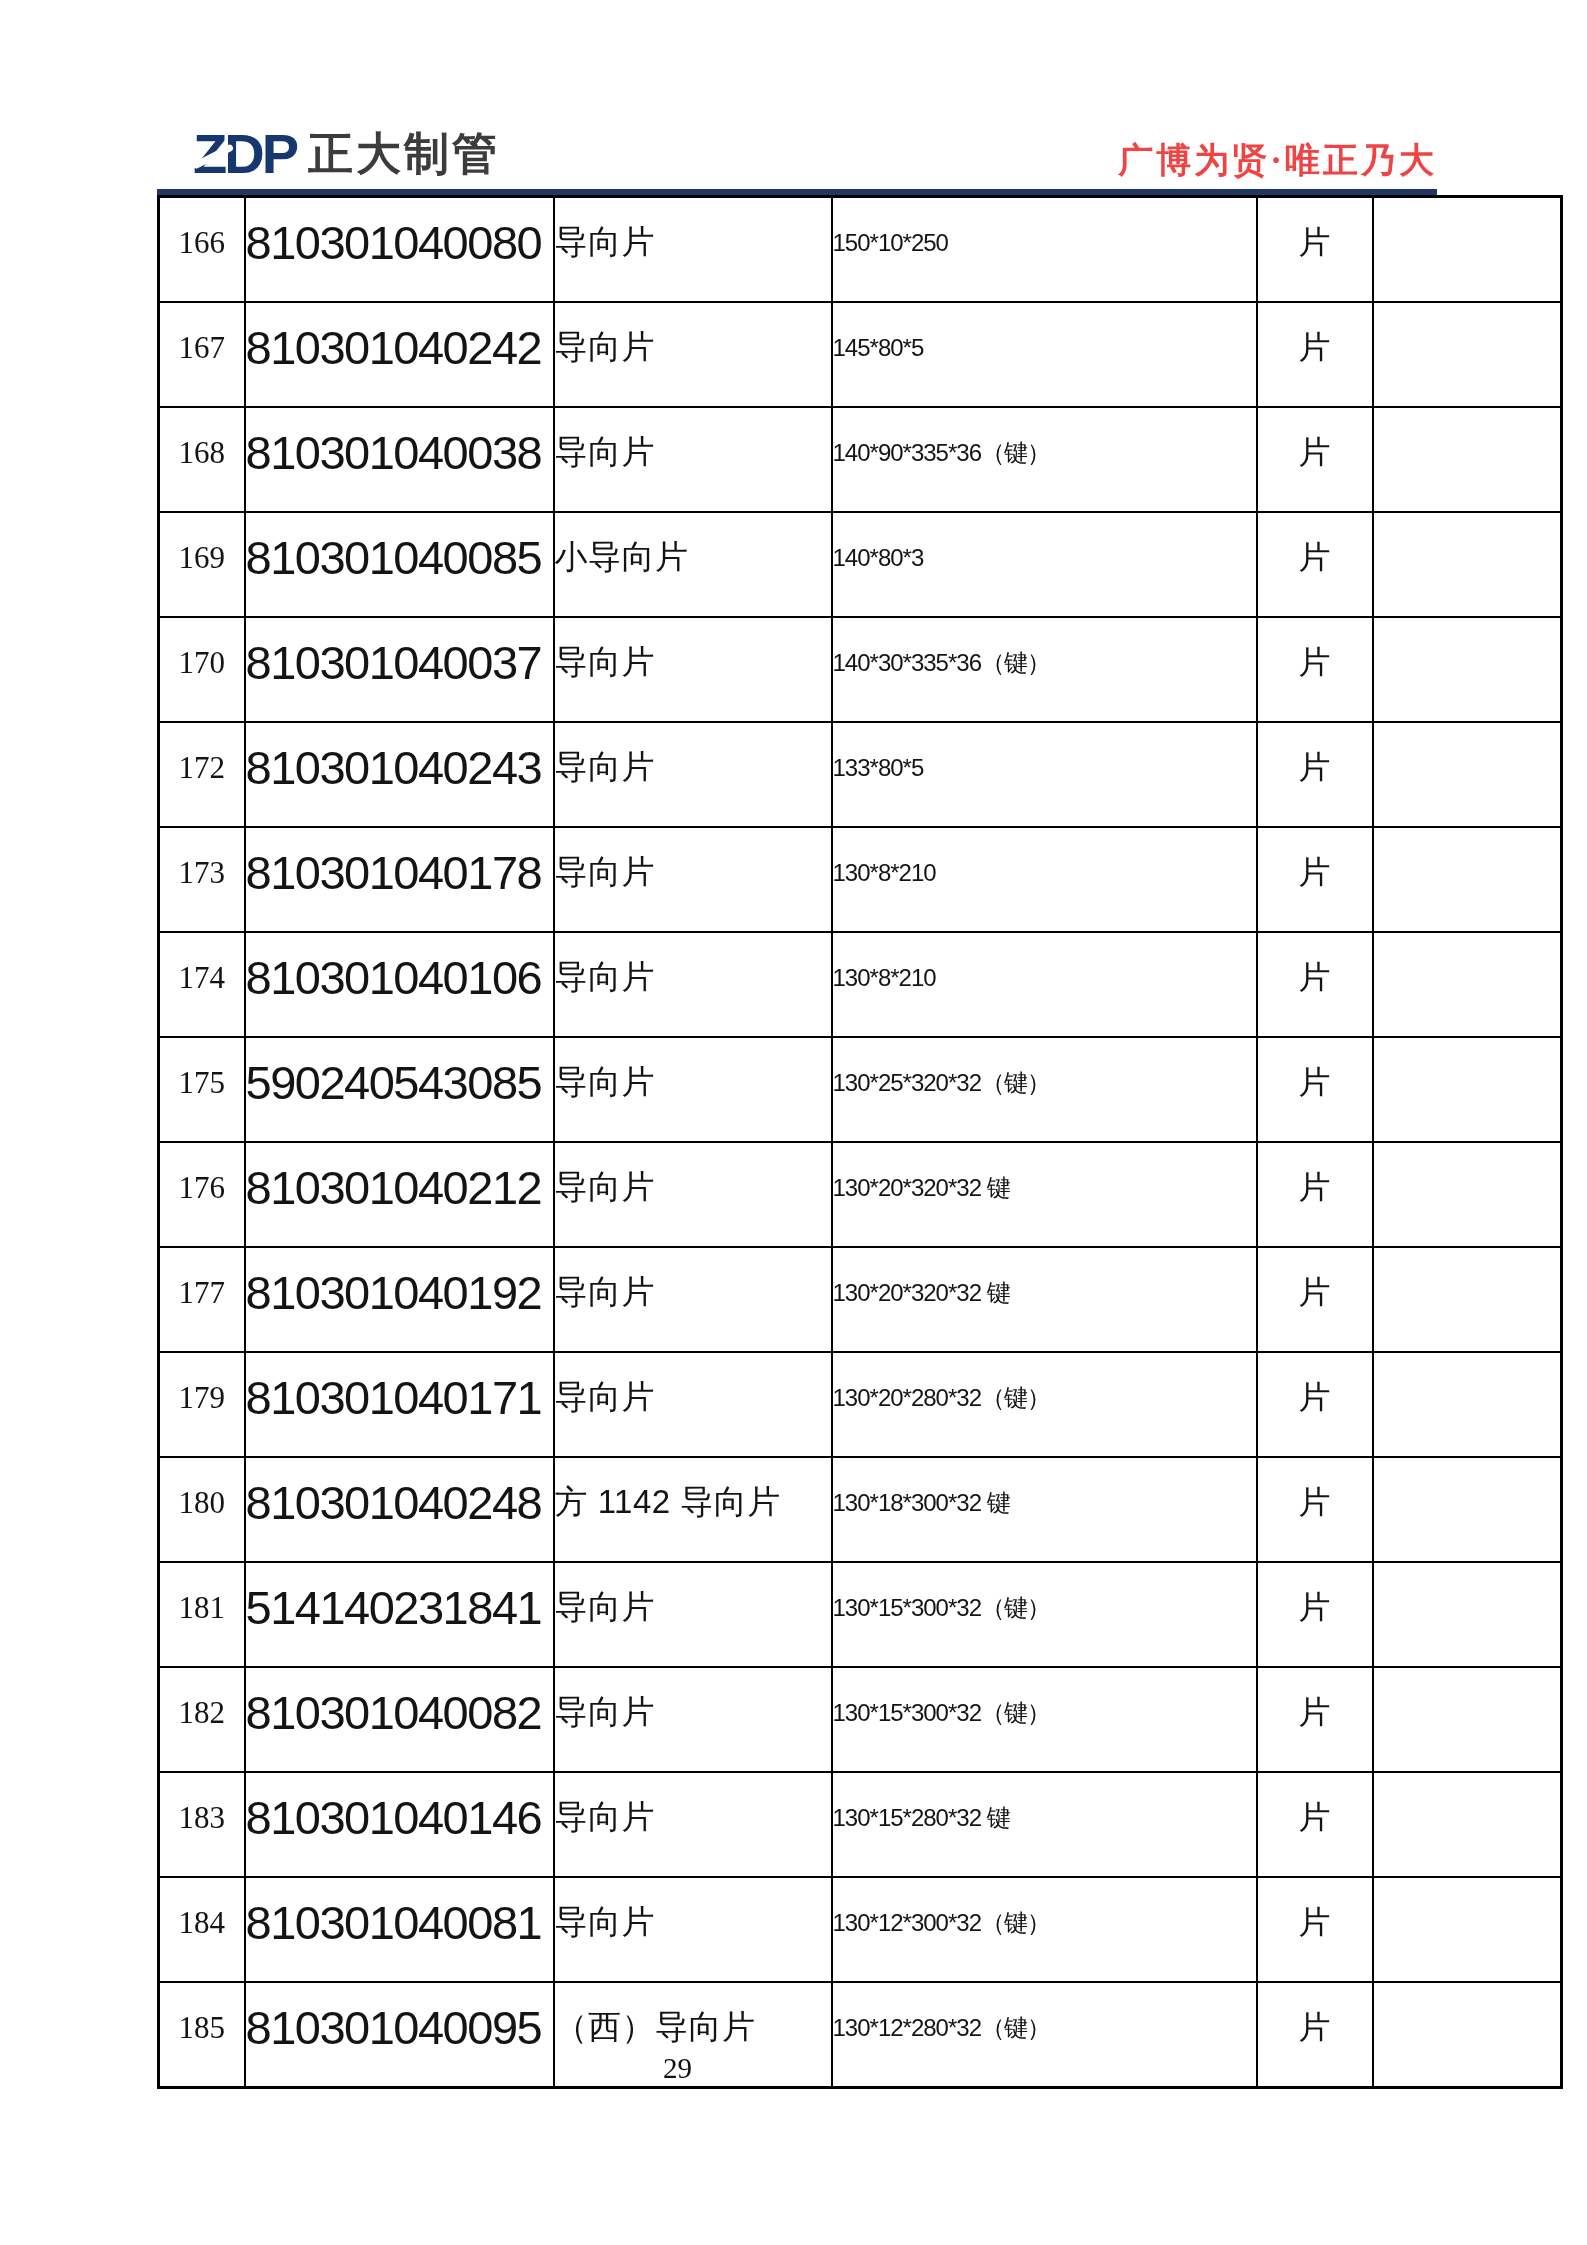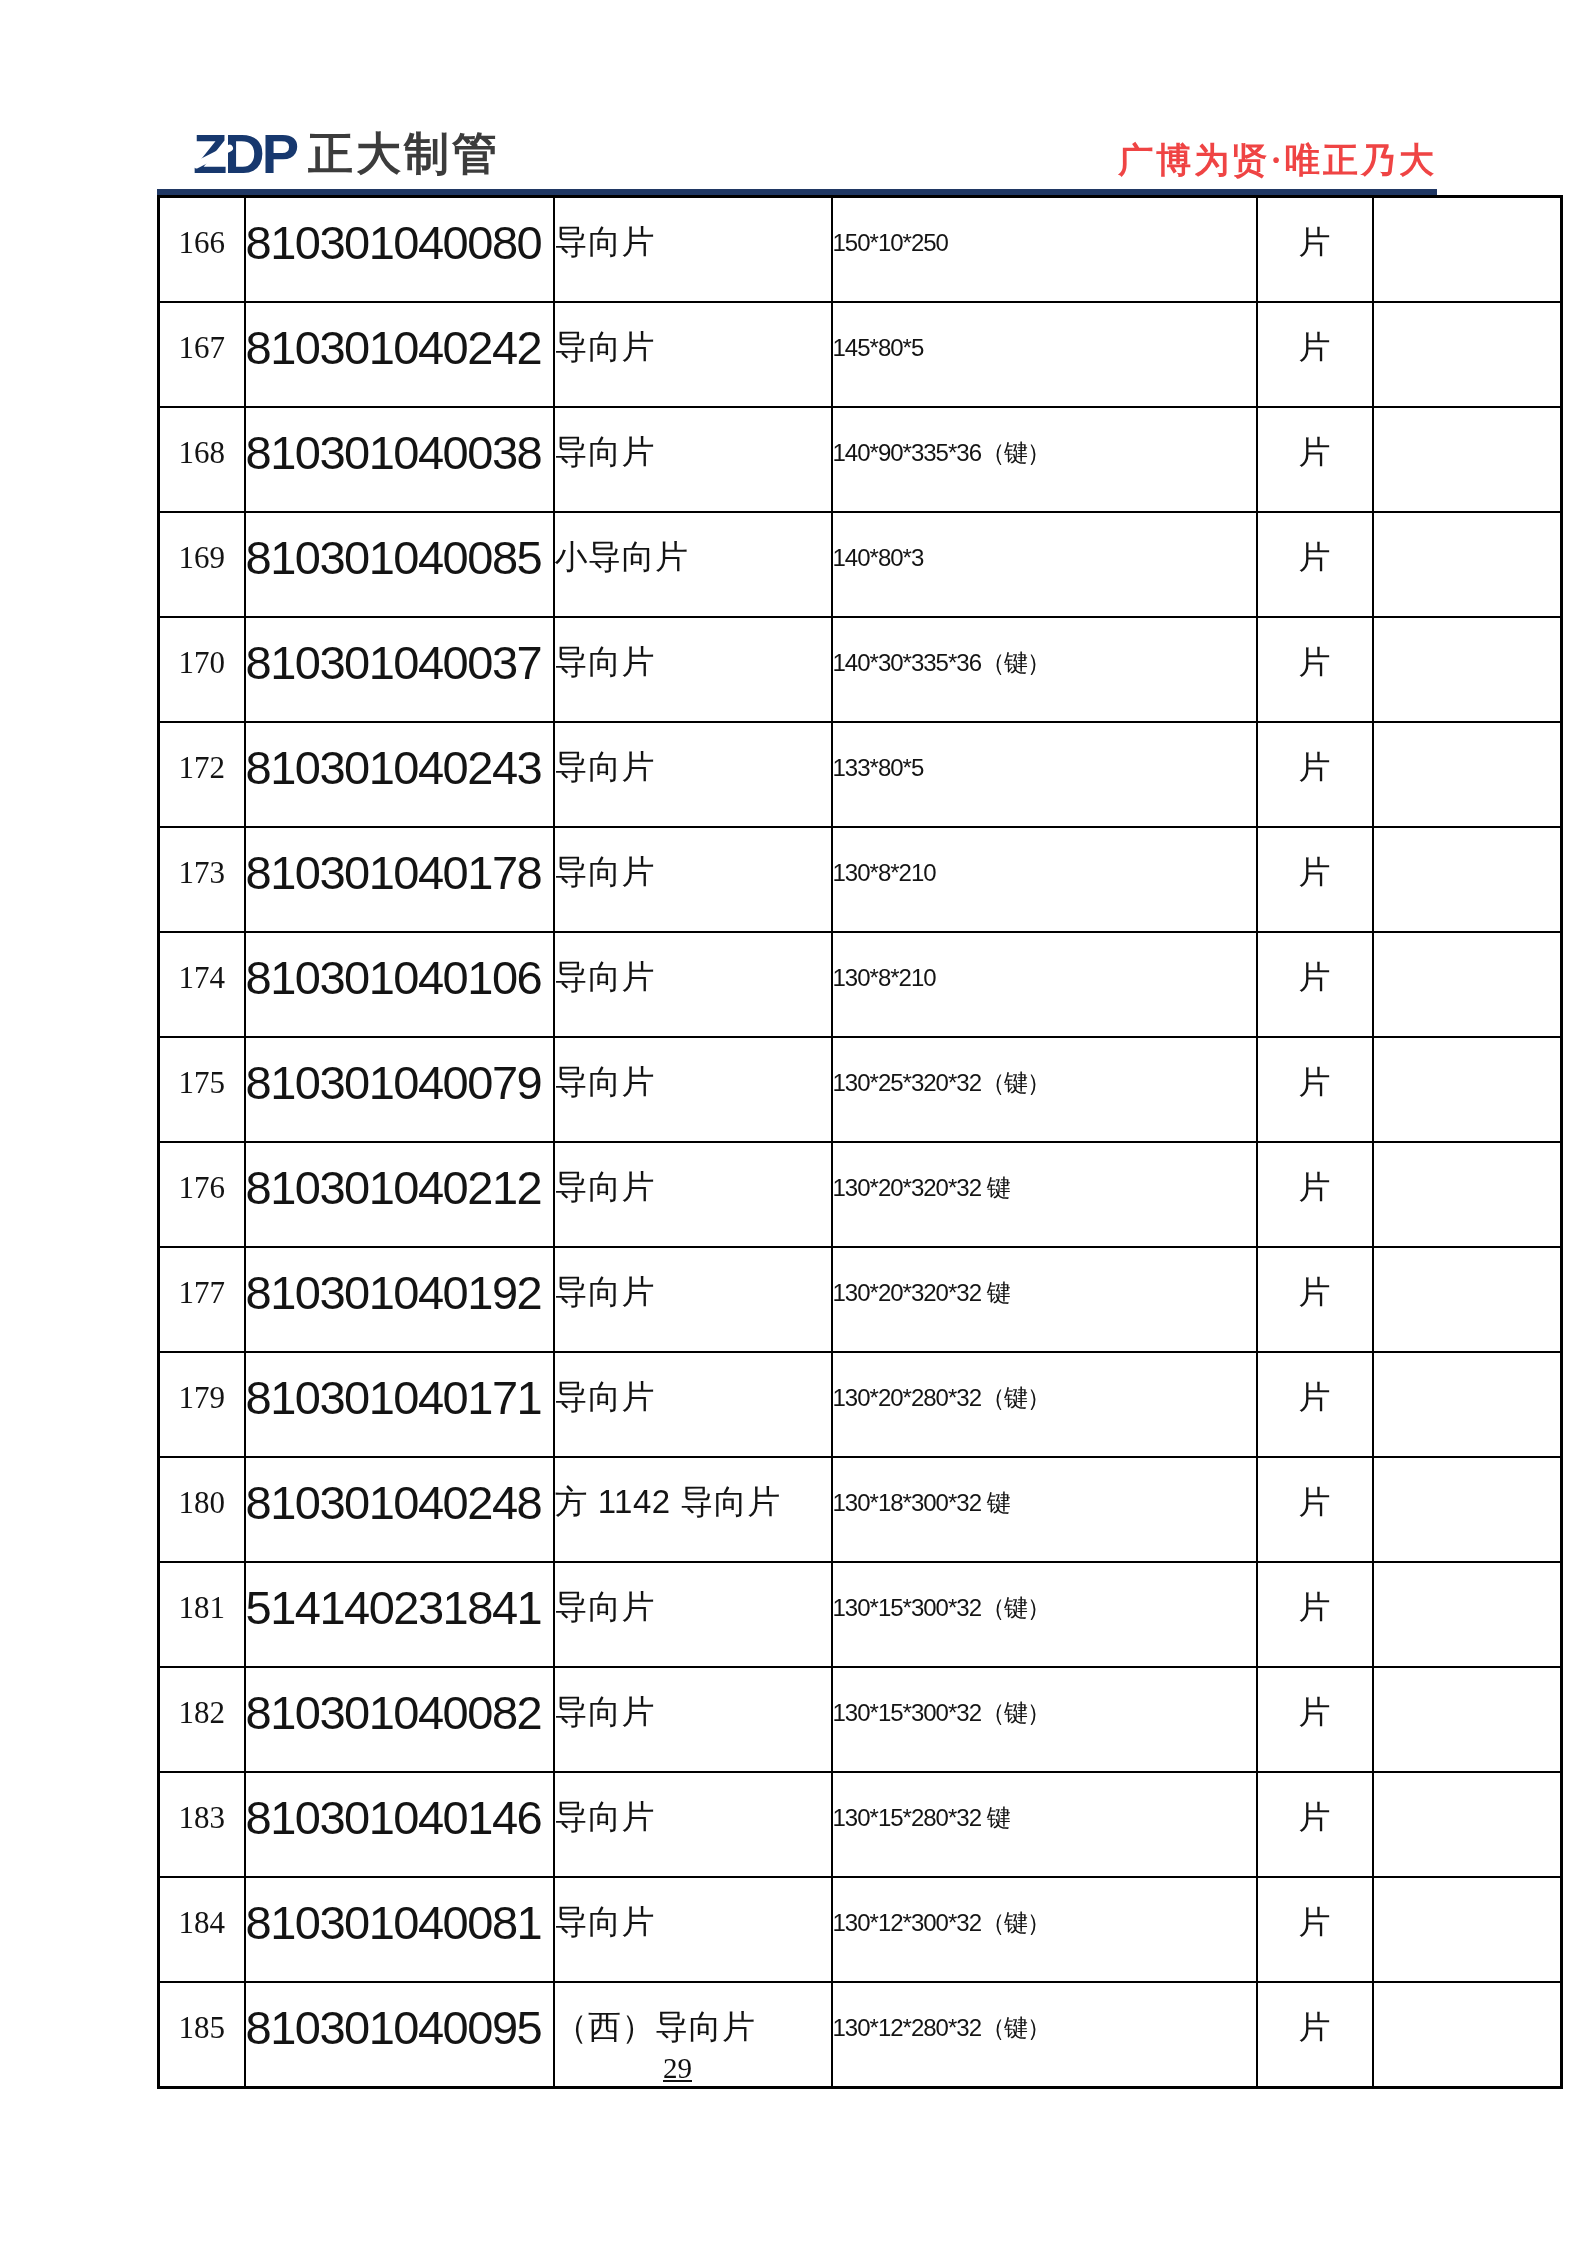--- a/index.html
+++ b/index.html
@@ -104,21 +104,20 @@
     color:#222b3a;
   }
   
   .page-number{
     position:absolute;
     left:0;top:2052px;width:1355px;
     text-align:center;
     font-family:"Liberation Serif", serif;
     font-size:29px;
     color:#111;
-    text-decoration:underline;
   }
 </style>
 </head>
 <body>
 
 <div class="page">
 
   <div class="logo-wrap">
     <div class="logo-zdp">ZDP</div>
     <div class="logo-swoosh"></div>
@@ -205,21 +204,21 @@
       <td class="c-no">174</td>
       <td class="c-code">810301040106</td>
       <td class="c-name">导向片</td>
       <td class="c-spec">130*8*210</td>
       <td class="c-unit">片</td>
       <td class="c-blank"></td>
     </tr>
 
     <tr>
       <td class="c-no">175</td>
-      <td class="c-code">810301040079</td>
+      <td class="c-code">590240543085</td>
       <td class="c-name">导向片</td>
       <td class="c-spec">130*25*320*32（键）</td>
       <td class="c-unit">片</td>
       <td class="c-blank"></td>
     </tr>
 
     <tr>
       <td class="c-no">176</td>
       <td class="c-code">810301040212</td>
       <td class="c-name">导向片</td>

